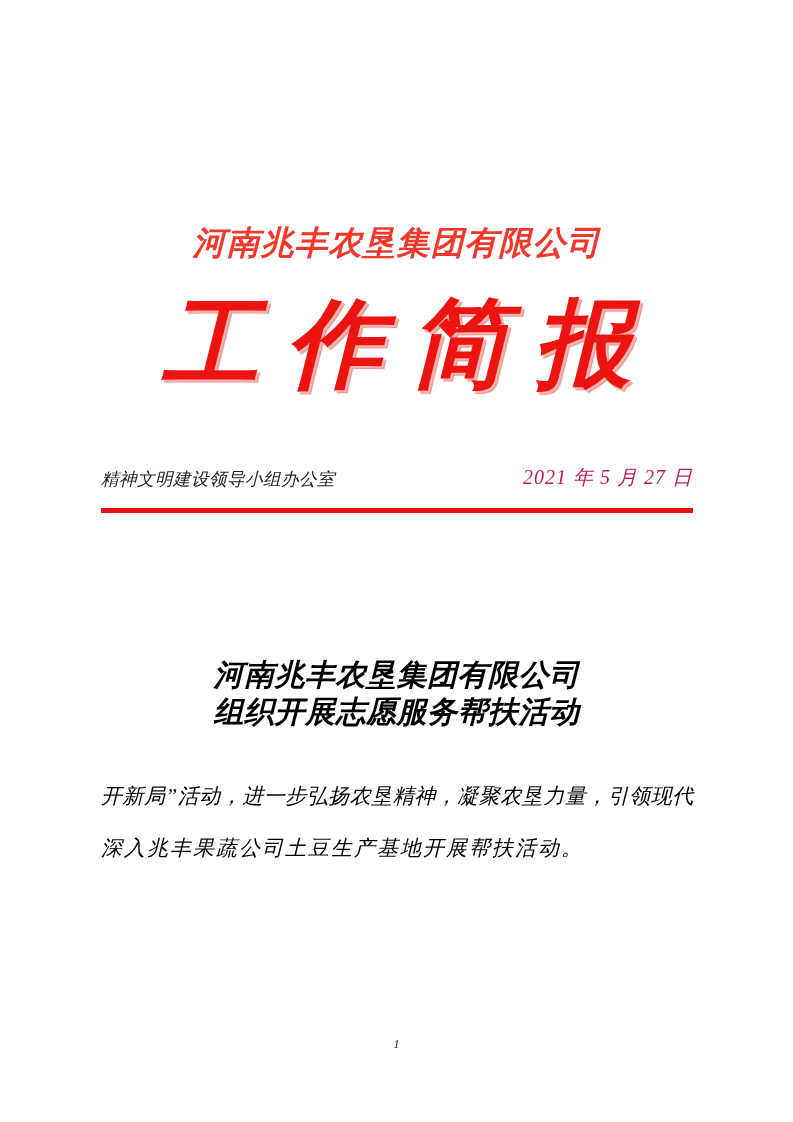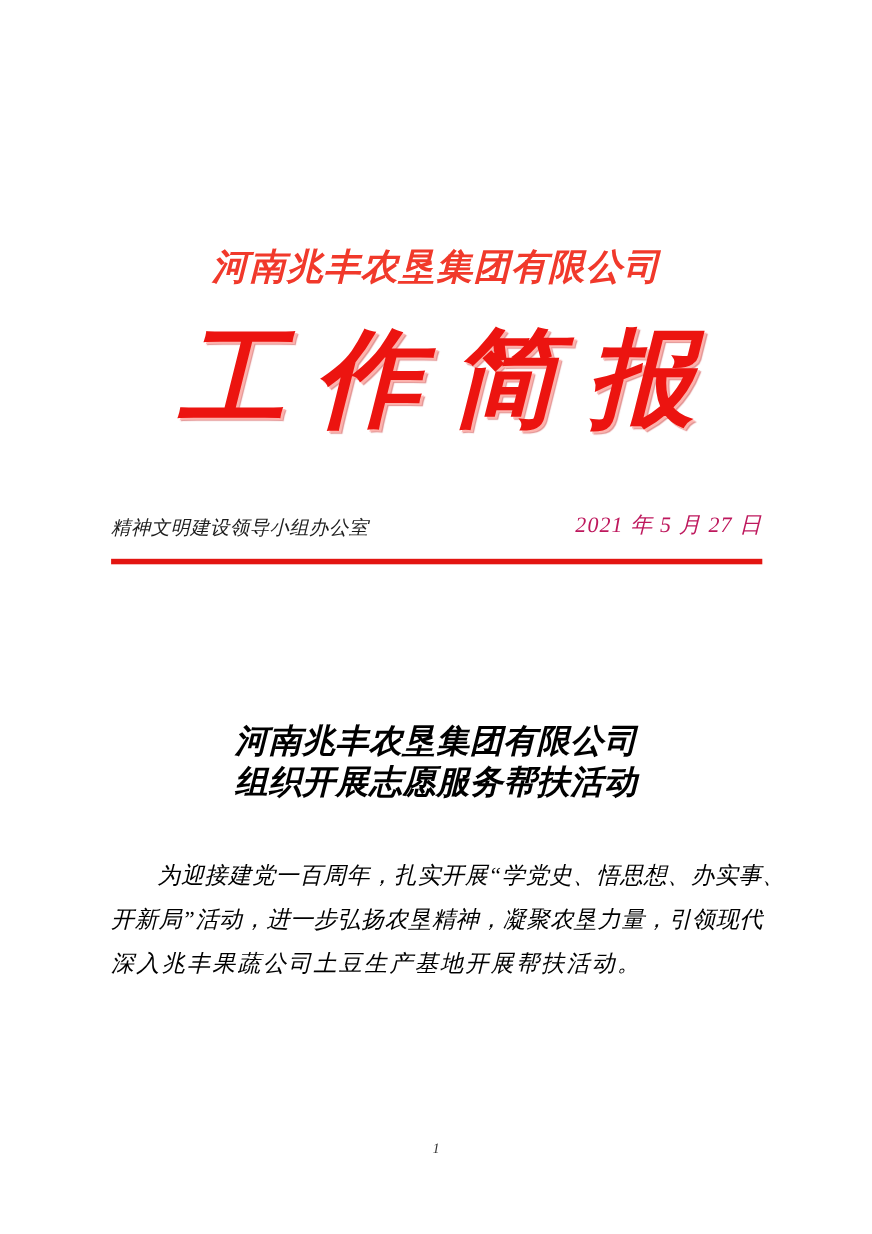--- a/index.html
+++ b/index.html
@@ -112,20 +112,21 @@
     text-align-last: justify;
     white-space: nowrap;
   }
   .body-line.first {
     text-indent: 2em;
   }
   .body-line.last {
     text-align: center;
     text-align-last: left;
     letter-spacing: 2px;
+    margin-top: 12px;
   }
 
   
   .page-number {
     position: absolute;
     top: 1036px;
     left: 0;
     width: 100%;
     text-align: center;
     font-size: 13px;
@@ -149,20 +150,19 @@
   </div>
 
   <div class="red-rule"></div>
 
   <div class="article-title">
     <div>河南兆丰农垦集团有限公司</div>
     <div>组织开展志愿服务帮扶活动</div>
   </div>
 
   <div class="body-text">
-    <div class="body-line first">为迎接建党一百周年，扎实开展“学党史、悟思想、办实事、</div>
     <div class="body-line">开新局”活动，进一步弘扬农垦精神，凝聚农垦力量，引领现代</div>
     <div class="body-line last">深入兆丰果蔬公司土豆生产基地开展帮扶活动。</div>
   </div>
 
   <div class="page-number">1</div>
 
 </div>
 
 </body></html>

